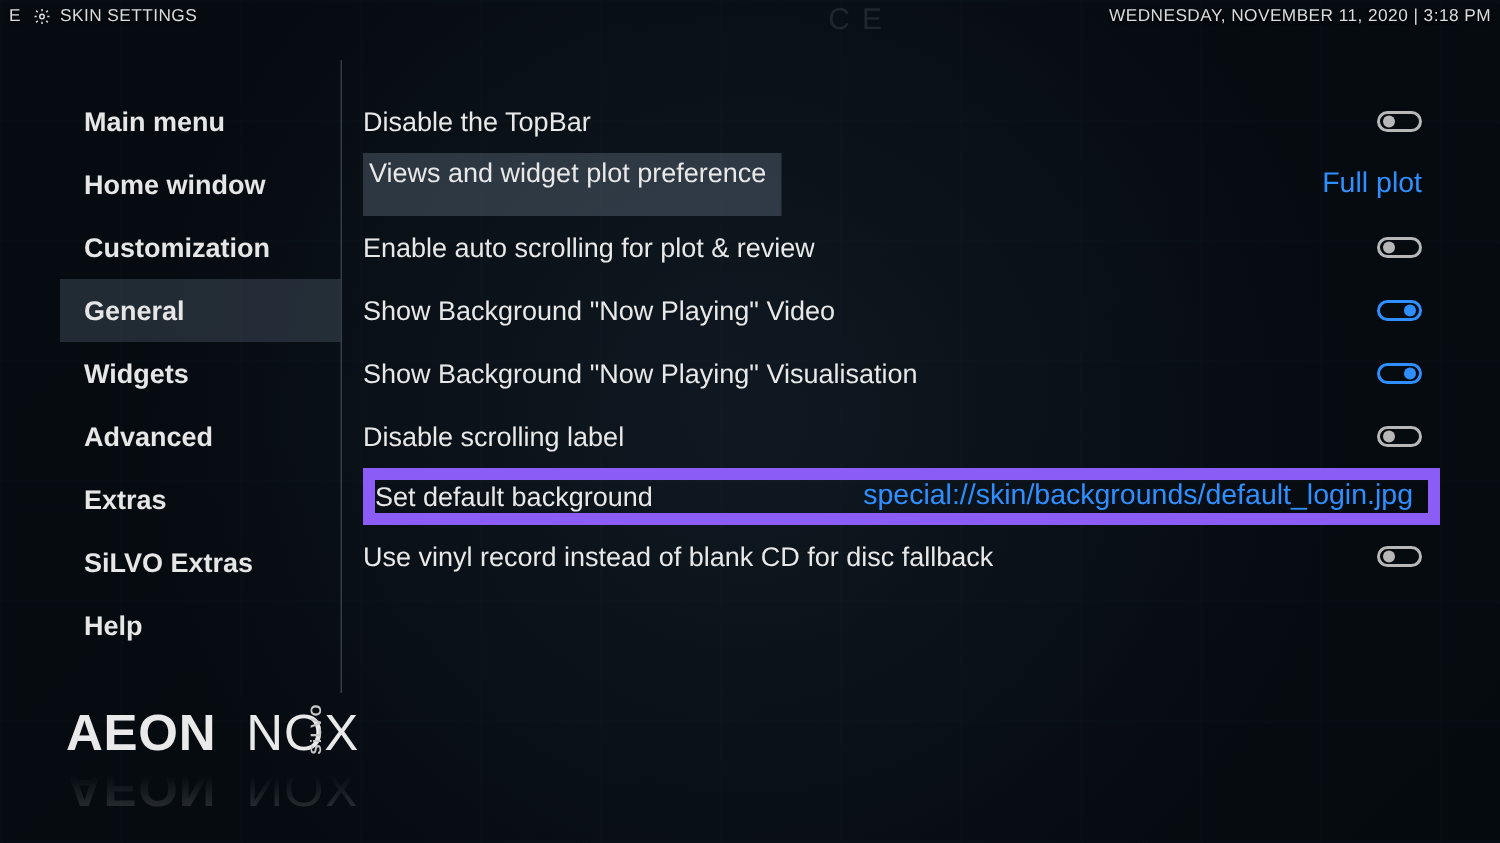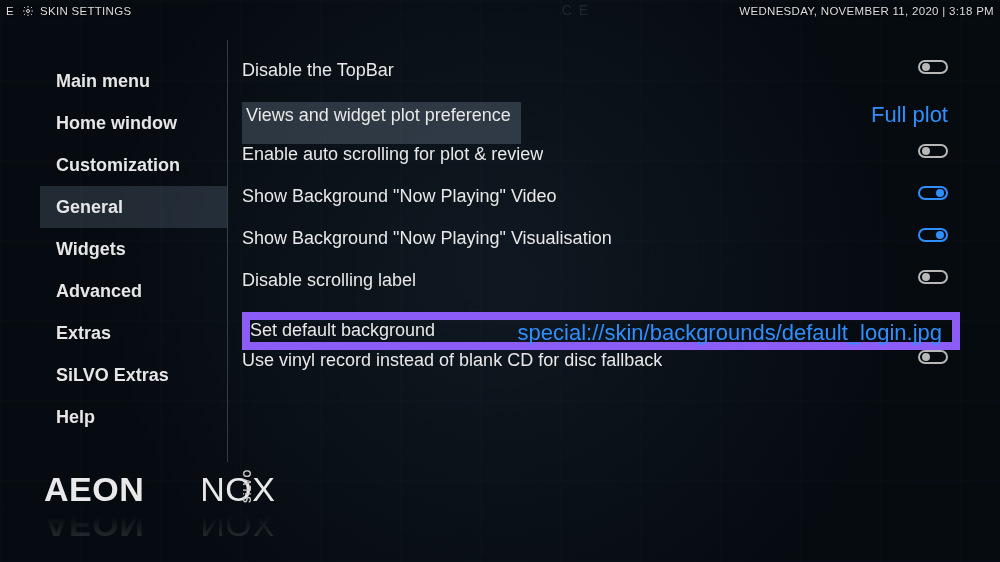--- a/index.html
+++ b/index.html
@@ -60,29 +60,29 @@
     background: rgba(120,140,160,0.25);
   }
 
   .settings {
     flex:1;
     padding-top: 20px;
     padding-left: 14px;
   }
   .row {
     height: 42px;
-    display:flex; justify-content:space-between;
+    display:flex; align-items:center; justify-content:space-between;
     padding: 0 12px 0 0;
     font-size: 18px;
     font-weight: 300;
     color:#e8e8e8;
     cursor:pointer;
   }
   .row-label { white-space:nowrap; overflow:hidden; text-overflow:ellipsis; }
-  .row-value { color:#2f8fff; font-size:22px; white-space:nowrap; margin-left:12px; }
+  .row-value { color:#2f8fff; font-size:19px; white-space:nowrap; margin-left:12px; }
   .row.highlight-label .row-label {
     background: rgba(120,140,160,0.32);
     padding: 3px 10px 18px 4px;
   }
   .row.boxed {
     border: 8px solid #8b5cf6;
     padding-right: 10px;
     height: 38px;
   }
 
@@ -105,21 +105,21 @@
   
   .brand {
     position:absolute;
     left: 44px; bottom: 18px;
     color:#e9e9e9;
   }
   .brand-main {
     font-size: 34px;
     font-weight: 700;
     letter-spacing: 0.5px;
-    display:flex; align-items:flex-end;gap:36px;
+    display:flex; align-items:flex-end;
   }
   .brand-main .nox { font-weight:300; margin-left:20px; }
   .brand-sub {
     font-size: 10px;
     letter-spacing: 1px;
     transform: rotate(-90deg);
     transform-origin: left bottom;
     position:absolute;
     right:-12px; bottom:6px;
     color:#c8c8c8;
@@ -128,21 +128,21 @@
     transform: scaleY(-1);
     opacity:0.18;
     mask-image: linear-gradient(to bottom, black, transparent 70%);
     -webkit-mask-image: linear-gradient(to bottom, black, transparent 70%);
     margin-top:-4px;
   }
   
   .ce-mark {
     position:absolute; top:2px; right:410px;
     color:rgba(200,210,220,0.12);
-    font-size:14px; letter-spacing:2px;
+    font-size:20px; letter-spacing:2px;
     pointer-events:none;
   }
 </style>
 </head>
 <body>
 
 <div class="ce-mark">C E</div>
 
 <div class="topbar">
   <div class="topbar-left">

